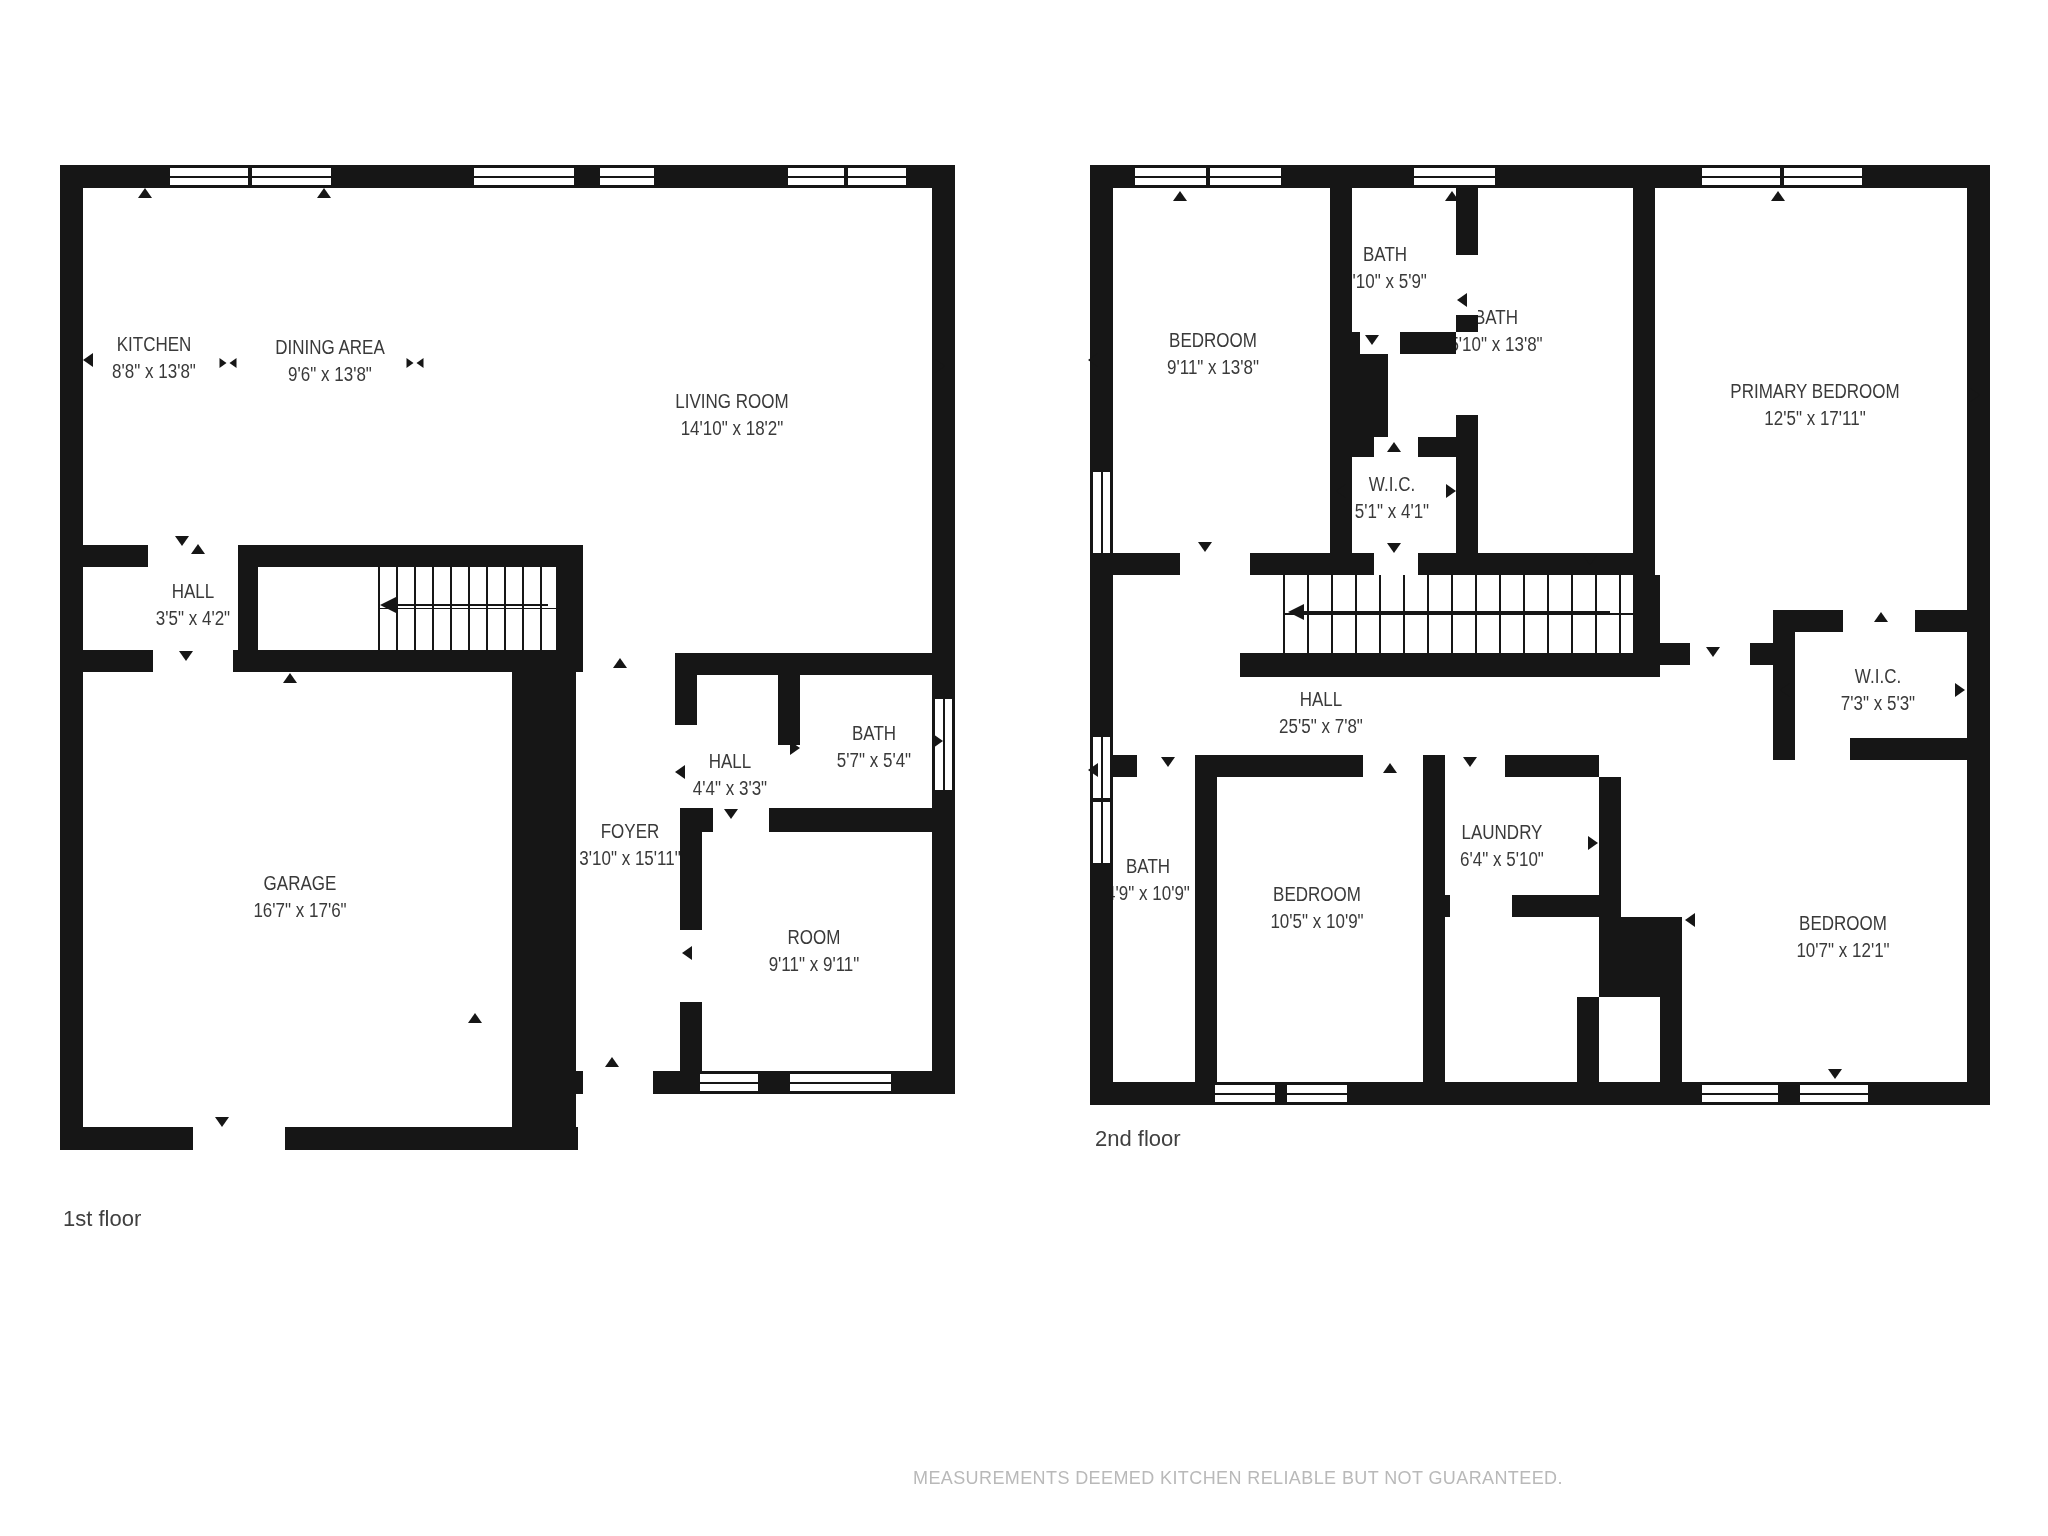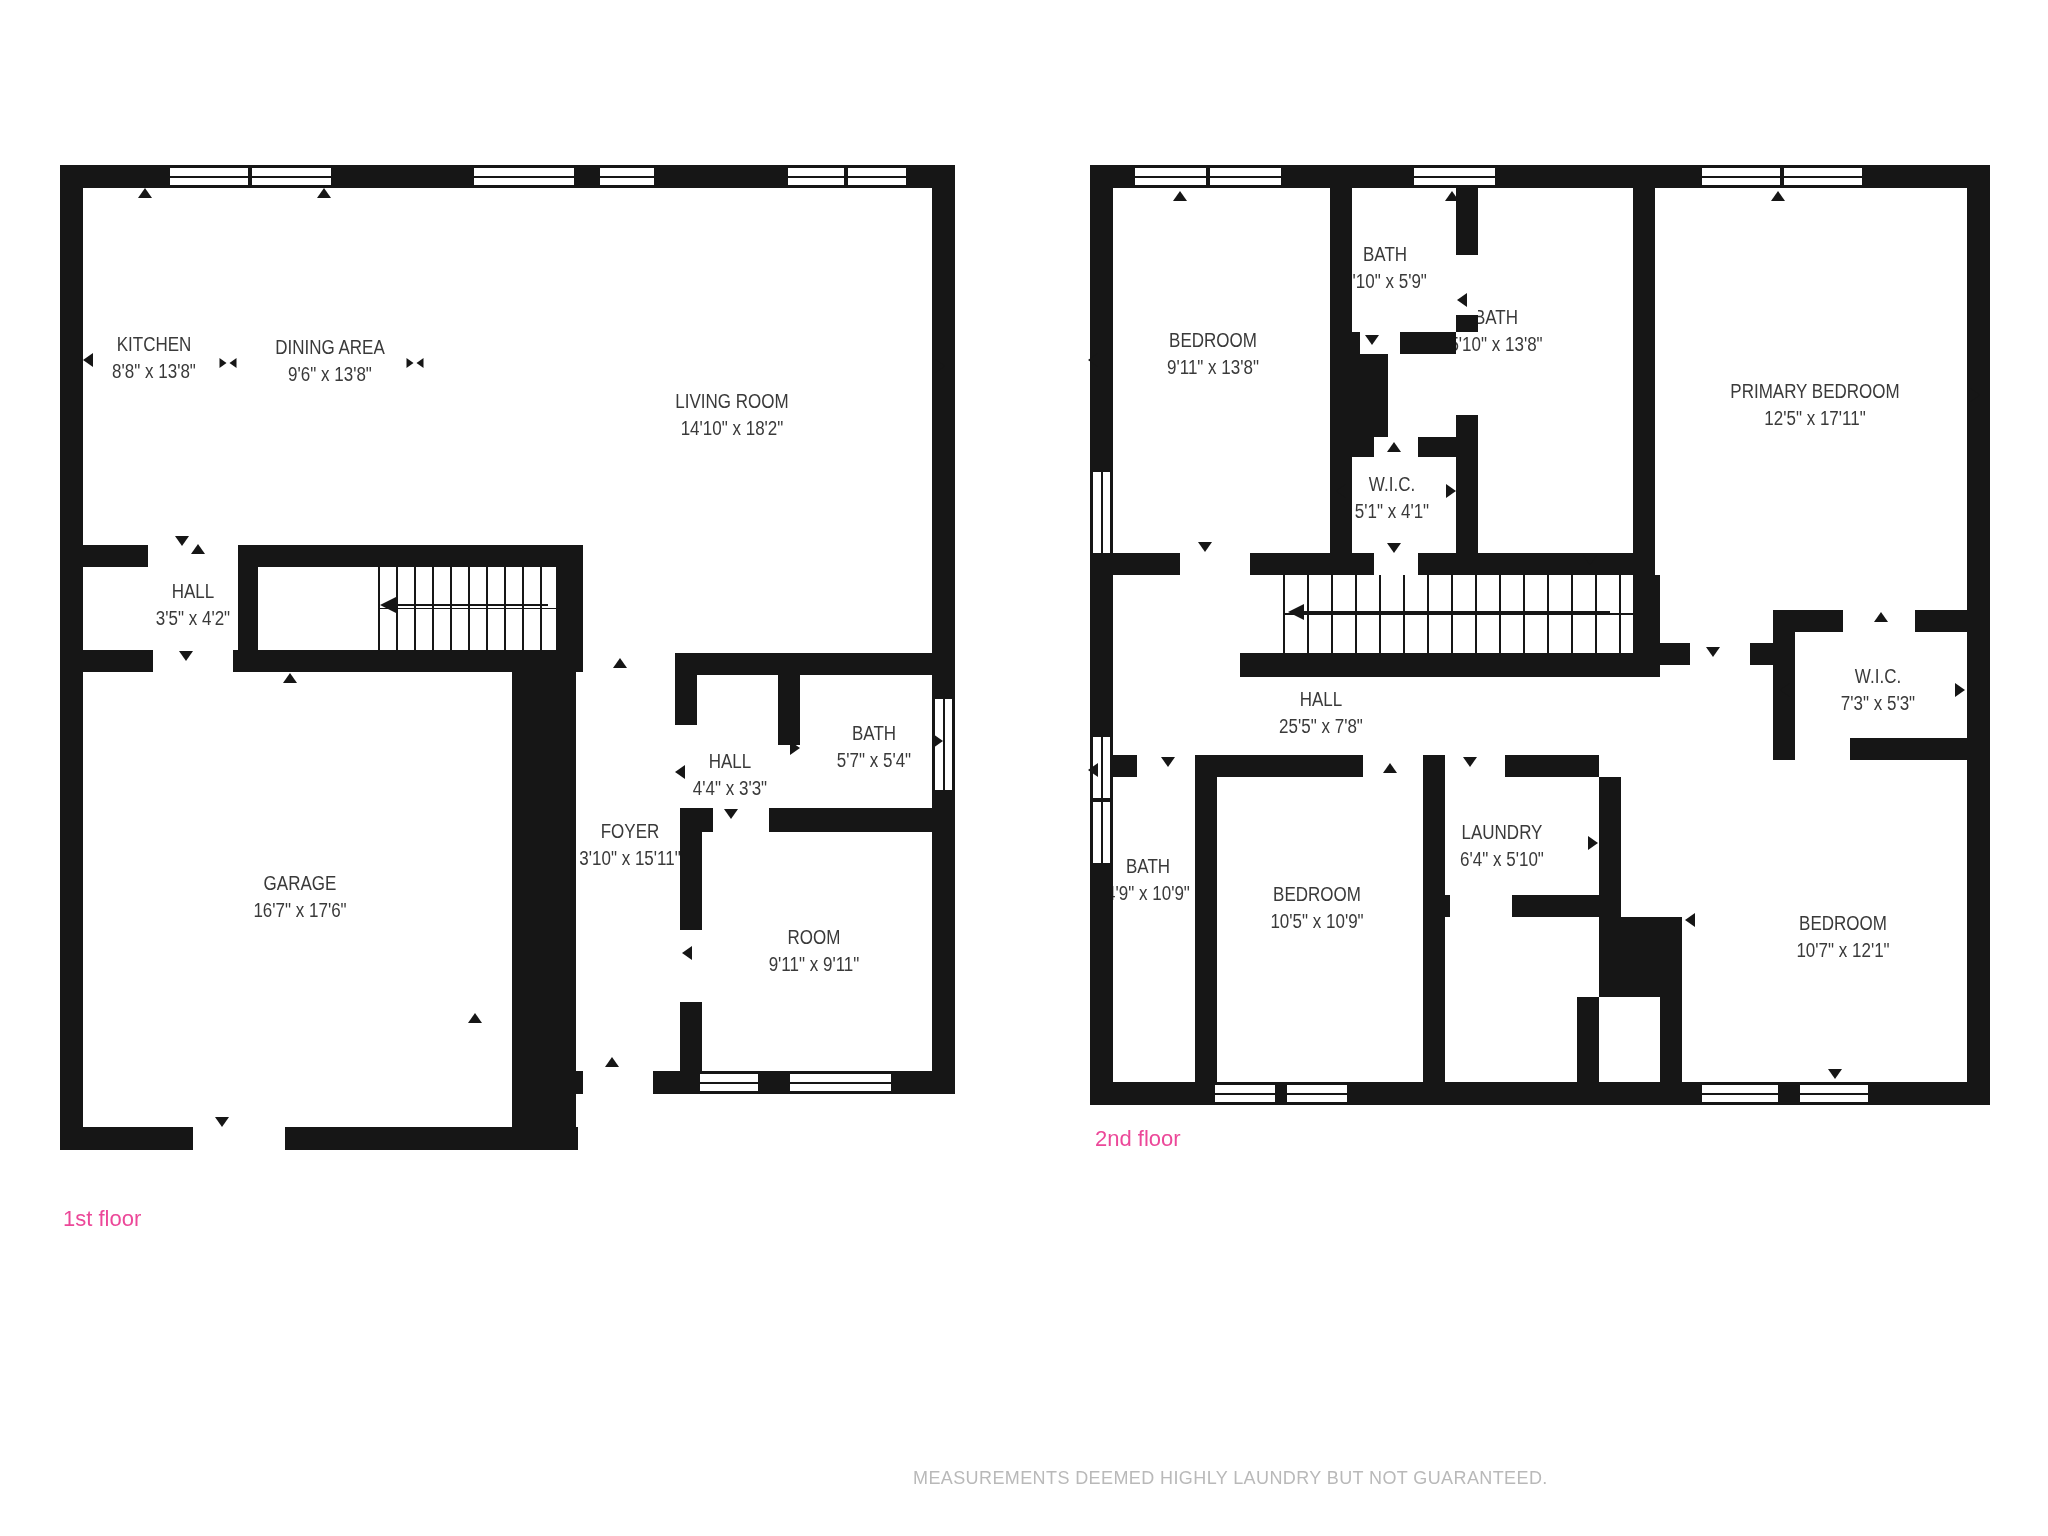--- a/index.html
+++ b/index.html
@@ -25,21 +25,21 @@
   .mk.up{border-left:7px solid transparent;border-right:7px solid transparent;border-bottom:10px solid #161616;}
   .mk.down{border-left:7px solid transparent;border-right:7px solid transparent;border-top:10px solid #161616;}
   .mk.left{border-top:7px solid transparent;border-bottom:7px solid transparent;border-right:10px solid #161616;}
   .mk.right{border-top:7px solid transparent;border-bottom:7px solid transparent;border-left:10px solid #161616;}
   .bowtie{position:absolute;display:flex;gap:3px;z-index:5;transform:translate(-50%,-50%);}
   .bowtie .t{width:0;height:0;}
   .bowtie .tr{border-top:5px solid transparent;border-bottom:5px solid transparent;border-left:7px solid #161616;}
   .bowtie .tl{border-top:5px solid transparent;border-bottom:5px solid transparent;border-right:7px solid #161616;}
   .room-label{position:absolute;transform:translate(-50%,-50%) scaleX(0.85);text-align:center;
      white-space:nowrap;color:#3a3a3a;font-size:20px;line-height:27px;z-index:1;}
-  .floor-caption{position:absolute;color:#ec4899;font-size:22px;z-index:4;}
+  .floor-caption{position:absolute;color:#404040;font-size:22px;z-index:4;}
   .disclaimer{position:absolute;left:913px;top:1468px;color:#b9b9b9;font-size:18px;letter-spacing:0.4px;z-index:4;}
 </style>
 </head>
 <body>
 
 <div id="canvas">
 
   <div>
 
     <div class="wall" style="left:60px;top:165px;width:895px;height:23px"></div>
@@ -268,14 +268,14 @@
       <div>LAUNDRY</div>
       <div>6'4" x 5'10"</div>
     </div>
     <div class="room-label" style="left:1843px;top:937px">
       <div>BEDROOM</div>
       <div>10'7" x 12'1"</div>
     </div>
     <div class="floor-caption" style="left:1095px;top:1126px">2nd floor</div>
   </div>
 
-  <div class="disclaimer">MEASUREMENTS DEEMED HIGHLY LAUNDRY BUT NOT GUARANTEED.</div>
+  <div class="disclaimer">MEASUREMENTS DEEMED KITCHEN RELIABLE BUT NOT GUARANTEED.</div>
 </div>
 
 </body></html>

